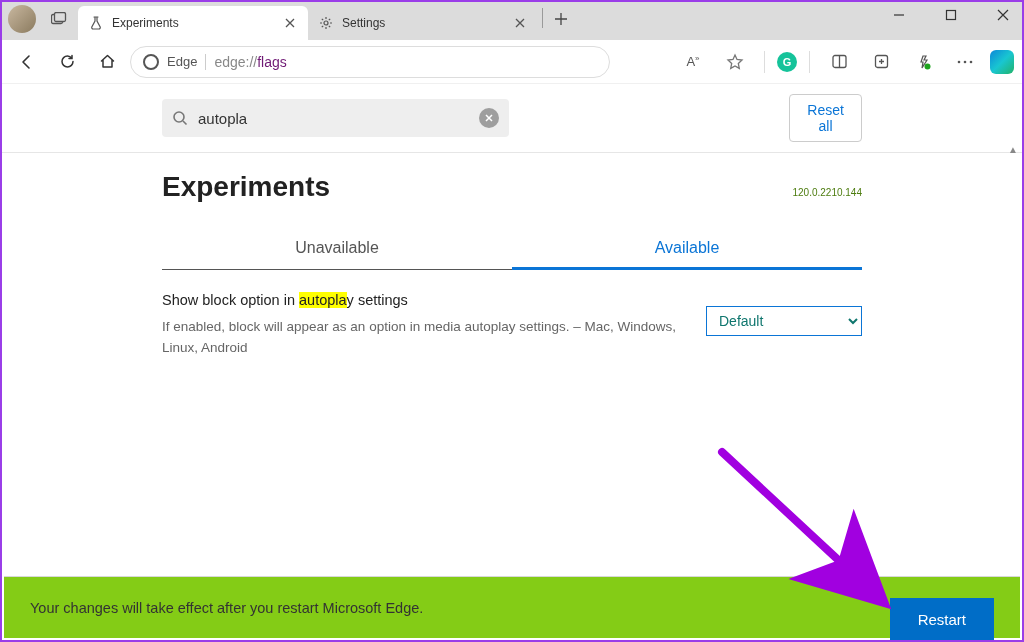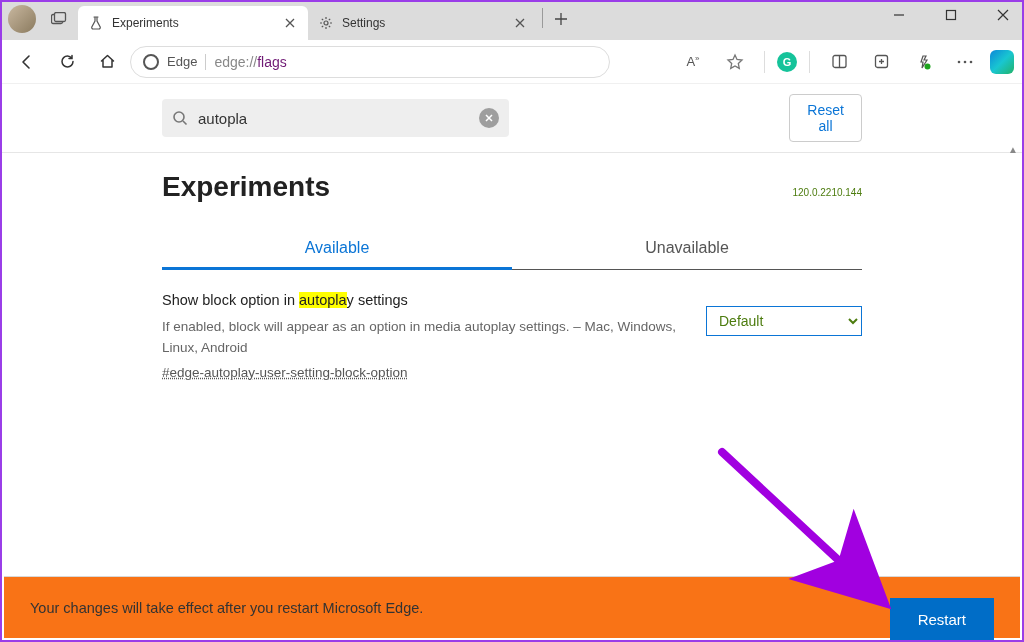--- a/index.html
+++ b/index.html
@@ -47,24 +47,24 @@
   .tabs-row { display:flex; border-bottom:1px solid #555;}
   .tab-item { flex:1; text-align:center; padding:10px 0; font-size:16px; cursor:pointer; color:#555;}
   .tab-item.active { color:#0b75d6; border-bottom:3px solid #0b75d6; margin-bottom:-1px;}
 
   .flag { padding:20px 0 0 0; display:flex; gap:20px;}
   .flag-left { flex:1;}
   .flag-title { font-size:14.5px; font-weight:400; color:#222; line-height:1.5;}
   .flag-title .hl { background:#ffff00;}
   .flag-desc { font-size:13.5px; color:#666; line-height:1.6; margin-top:4px;}
   .flag-link { display:inline-block; font-size:13.5px; color:#555; text-decoration:underline dotted; margin-top:6px; cursor:pointer;}
-  .flag-select { width:156px; height:30px; border:1px solid #0b75d6; color:#4d7c0f; background:#fff; font-size:14px; padding:0 8px; cursor:pointer; align-self:flex-start; margin-top:16px;}
-
-  
-  .restart-bar { position:absolute; left:2px; right:2px; bottom:2px; height:62px; border-top:1px solid #d8d8d8; background:#f97316; display:flex; align-items:center; justify-content:space-between; padding:0 26px;}
+  .flag-select { width:156px; height:30px; border:1px solid #0b75d6; color:#0f766e; background:#fff; font-size:14px; padding:0 8px; cursor:pointer; align-self:flex-start; margin-top:16px;}
+
+  
+  .restart-bar { position:absolute; left:2px; right:2px; bottom:2px; height:62px; border-top:1px solid #d8d8d8; background:#84cc16; display:flex; align-items:center; justify-content:space-between; padding:0 26px;}
   .restart-msg { font-size:14.5px; color:#333;}
   .restart-btn { background:#006dc7; color:#fff; border:none; padding:13px 28px; font-size:15px; cursor:pointer;margin-top:24px;}
 
   
   .arrow { position:absolute; left:700px; top:440px; pointer-events:none;}
 
   
   .scroll-hint { position:absolute; right:2px; top:140px; width:14px; height:14px; display:flex; align-items:center; justify-content:center; color:#888; font-size:10px;}
 
   svg { display:block; }
@@ -219,31 +219,30 @@
   <button class="reset-btn">Reset all</button>
 </div>
 
 <div class="content">
   <div class="exp-header">
     <div class="exp-title">Experiments</div>
     <div class="version">120.0.2210.144</div>
   </div>
 
   <div class="tabs-row">
+    <div class="tab-item">Unavailable</div>
     <div class="tab-item active">Available</div>
-    <div class="tab-item">Unavailable</div>
   </div>
 
   <div class="flag">
     <div class="flag-left">
       <div class="flag-title">
         <span>Show block option in </span><span class="hl">autopla</span><span>y settings</span>
       </div>
       <div class="flag-desc">If enabled, block will appear as an option in media autoplay settings. – Mac, Windows, Linux, Android</div>
-      <a class="flag-link">#edge-autoplay-user-setting-block-option</a>
     </div>
     <select class="flag-select">
       <option>Default</option>
     </select>
   </div>
 </div>
 
 <div class="scroll-hint">▲</div>
 
 <div class="restart-bar">

